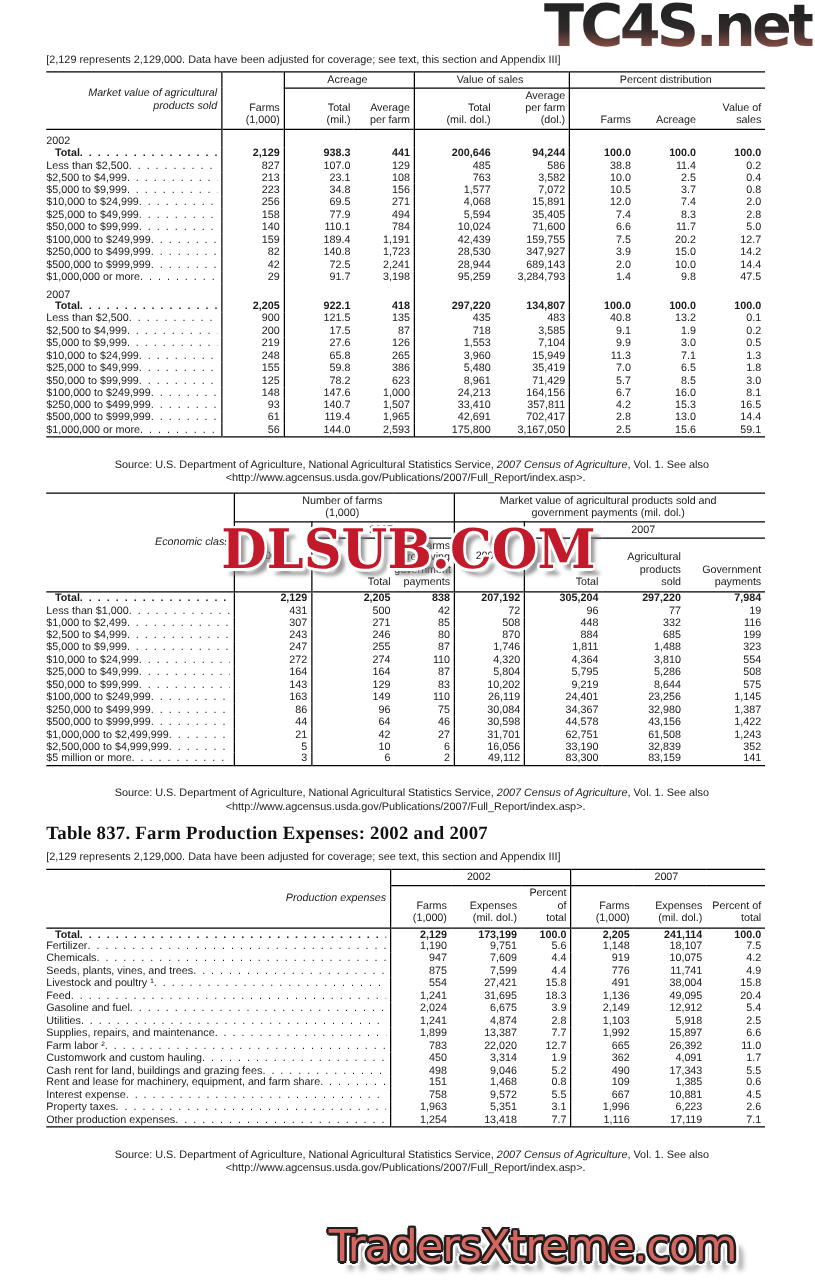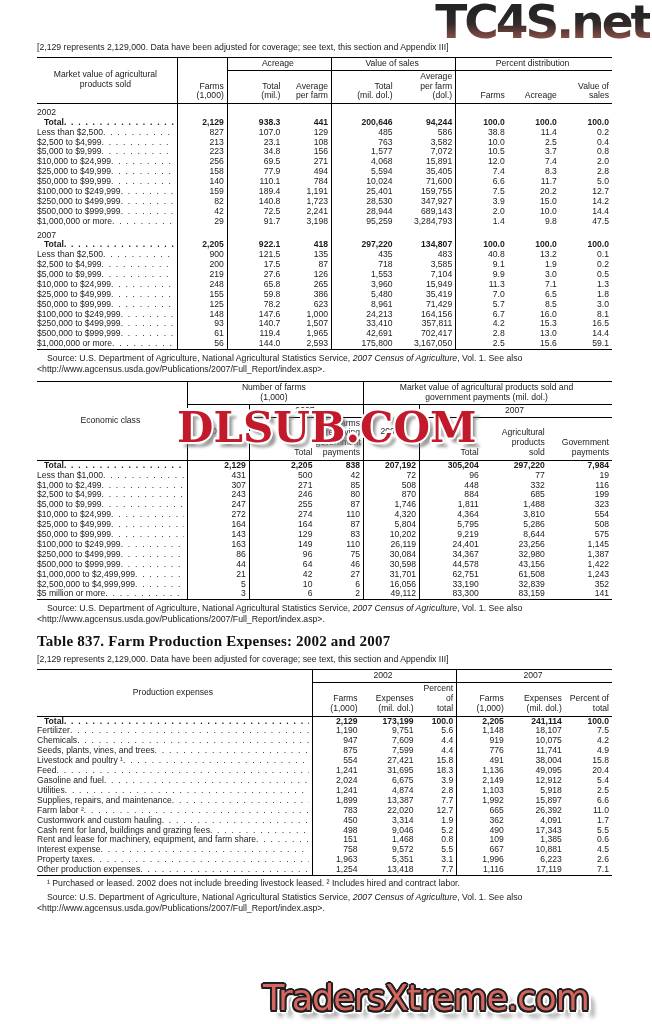--- a/index.html
+++ b/index.html
@@ -21,35 +21,35 @@
   .note { font-size:8.7px; line-height:11px; margin:0 0 4px 0; color:#222; }
 
   table.tbl {
     width:100%; border-collapse:collapse; table-layout:fixed;
     border-top:1.4px solid #000; border-bottom:1px solid #000;
   }
   thead { border-bottom:1.1px solid #000; }
   th, td { padding:0 3px 0 0; font-size:8.6px; font-weight:normal; }
   thead th { vertical-align:bottom; text-align:right; line-height:9.8px; padding:1px 3px 2px 0; }
   th.grp { text-align:center; border-bottom:1px solid #000; vertical-align:bottom; white-space:pre-line; padding-bottom:1px; }
-  th.stub { text-align:center; vertical-align:middle; white-space:pre-line; }
+  th.stub { vertical-align:middle; white-space:pre-line;font-style:italic; }
   th.yr { text-align:center; vertical-align:middle; }
   th.sub { white-space:pre-line; }
   .vr { border-right:1px solid #000; }
   td.num { text-align:right; line-height:9.9px; white-space:nowrap; }
   td.lblcell { line-height:9.9px; overflow:hidden; }
   tr.yearrow td { padding-top:3px; line-height:10.5px; }
   tr.bold td { font-weight:bold; }
   .lbl { display:flex; align-items:baseline; }
   .lbl .txt { white-space:nowrap; }
   .lbl.ind .txt { padding-left:7px; }
   .dots { flex:1; overflow:hidden; white-space:nowrap; }
   .dots::before { content:". . . . . . . . . . . . . . . . . . . . . . . . . . . . . . . . . . . . . . . . . . . . . . . . . . . . . . . . . . . . . . . . . . . . . . . . . . . ."; letter-spacing:1.2px; }
 
-  .src { font-size:8.7px; line-height:11px; margin:3px 0 6px 0; text-indent:10px; }
+  .src { font-size:8.7px; line-height:11px; margin:16px 0 6px 0; text-indent:10px;text-align:center; }
   .src .cite { font-style:italic; }
   .fnote { font-size:8.7px; line-height:11px; margin:2px 0 0 0; text-indent:10px; }
 
   .tblwrap { position:relative; }
 
   
   .wm-top {
     position:absolute; top:-2px; right:2px; z-index:5;
     font-family:"DejaVu Sans", sans-serif; font-weight:bold;
     font-size:47px; letter-spacing:-3px; line-height:1;
@@ -259,21 +259,21 @@
           <tr>
             <td class="lblcell vr">
               <div class="lbl">
                 <span class="txt">$100,000 to $249,999</span>
                 <span class="dots"></span>
               </div>
             </td>
             <td class="num vr">159</td>
             <td class="num">189.4</td>
             <td class="num vr">1,191</td>
-            <td class="num">25,401</td>
+            <td class="num">42,439</td>
             <td class="num vr">159,755</td>
             <td class="num">7.5</td>
             <td class="num">20.2</td>
             <td class="num">12.7</td>
           </tr>
           <tr>
             <td class="lblcell vr">
               <div class="lbl">
                 <span class="txt">$250,000 to $499,999</span>
                 <span class="dots"></span>
@@ -1028,18 +1028,17 @@
             <td class="num">13,418</td>
             <td class="num vr">7.7</td>
             <td class="num">1,116</td>
             <td class="num">17,119</td>
             <td class="num">7.1</td>
           </tr>
         </tbody>
     </table>
   </div>
 
-  <p class="fnote">¹ Purchased or leased. 2002 does not include breeding livestock leased. ² Includes hired and contract labor.</p>
   <p class="src"><span>Source: U.S. Department of Agriculture, National Agricultural Statistics Service, </span><span class="cite">2007 Census of Agriculture</span><span>, Vol. 1. See also &lt;http://www.agcensus.usda.gov/Publications/2007/Full_Report/index.asp&gt;.</span></p>
 
 </div>
 
 <div class="wm-bot">TradersXtreme.com</div>
 
 </body></html>

